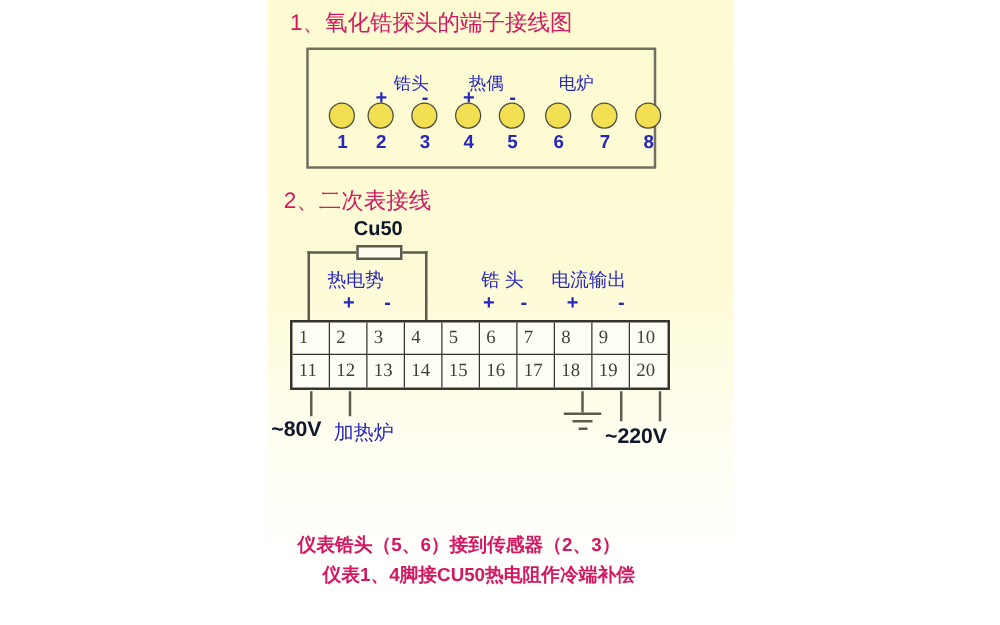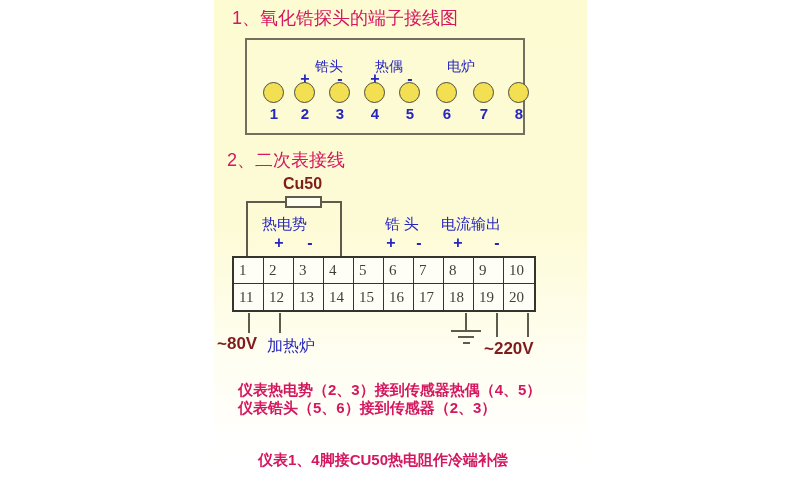--- a/index.html
+++ b/index.html
@@ -11,21 +11,21 @@
   .pm{position:absolute;width:20px;text-align:center;color:#2726bd;font-weight:bold;font-size:16px;line-height:14px;}
   .strip-box{position:absolute;left:245px;top:38px;width:280px;height:97px;border:2px solid #716f60;box-sizing:border-box;}
   .glabel{position:absolute;top:18px;width:60px;text-align:center;color:#2726bd;font-size:14px;}
   .circle{position:absolute;top:42px;width:21px;height:21px;border-radius:50%;
           background:#f3df52;border:1.5px solid #4c4b40;box-sizing:border-box;}
   .tnum{position:absolute;top:65px;width:22px;text-align:center;color:#2726bd;font-weight:600;font-size:15px;}
   .wire{position:absolute;background:#5c5b4e;}
   .resistor{position:absolute;left:285px;top:196px;width:37px;height:12px;border:2px solid #5c5b4e;
             background:#fffdf0;box-sizing:border-box;}
   .dlabel{position:absolute;color:#2726bd;font-size:15px;white-space:nowrap;font-family:"Liberation Serif", serif;text-align:center;}
-  .vlabel{position:absolute;color:#7f1d1d;font-weight:bold;font-size:17px;white-space:nowrap;}
+  .vlabel{position:absolute;color:#0f172a;font-weight:bold;font-size:17px;white-space:nowrap;}
   .tbl{position:absolute;left:232px;top:256px;display:grid;grid-template-columns:repeat(10,30px);
        grid-auto-rows:26px;border:2px solid #35342c;background:#fffef6;column-gap:0;}
   .cell{border-right:1px solid #35342c;border-bottom:1px solid #35342c;display:flex;align-items:center;
         padding-left:5px;font-family:"Liberation Serif", serif;font-size:15px;color:#403f38;box-sizing:border-box;}
   .cell:nth-child(10n){border-right:none;}
   .cell:nth-child(n+11){border-bottom:none;}
   .note{position:absolute;color:#d4175f;font-weight:bold;font-size:15px;white-space:nowrap;}
 </style>
 </head>
 <body>
@@ -116,16 +116,15 @@
   <div class="wire" style="left:527px;top:313px;width:2px;height:24px;"></div>
 
   <div class="wire" style="left:451px;top:330px;width:30px;height:2px;"></div>
   <div class="wire" style="left:458px;top:336px;width:16px;height:2px;"></div>
   <div class="wire" style="left:463px;top:342px;width:7px;height:2px;"></div>
 
   <div class="vlabel" style="left:217px;top:334px;">~80V</div>
   <div class="dlabel" style="left:267px;top:336px;font-size:16px;">加热炉</div>
   <div class="vlabel" style="left:484px;top:339px;">~220V</div>
 
-  <div class="note" style="left:238px;top:381px;">仪表热电势（2、3）接到传感器热偶（4、5）</div>
-  <div class="note" style="left:238px;top:399px;">仪表锆头（5、6）接到传感器（2、3）</div>
+  <div class="note" style="left:238px;top:427px;">仪表锆头（5、6）接到传感器（2、3）</div>
   <div class="note" style="left:258px;top:451px;">仪表1、4脚接CU50热电阻作冷端补偿</div>
 </div>
 
 </body></html>

